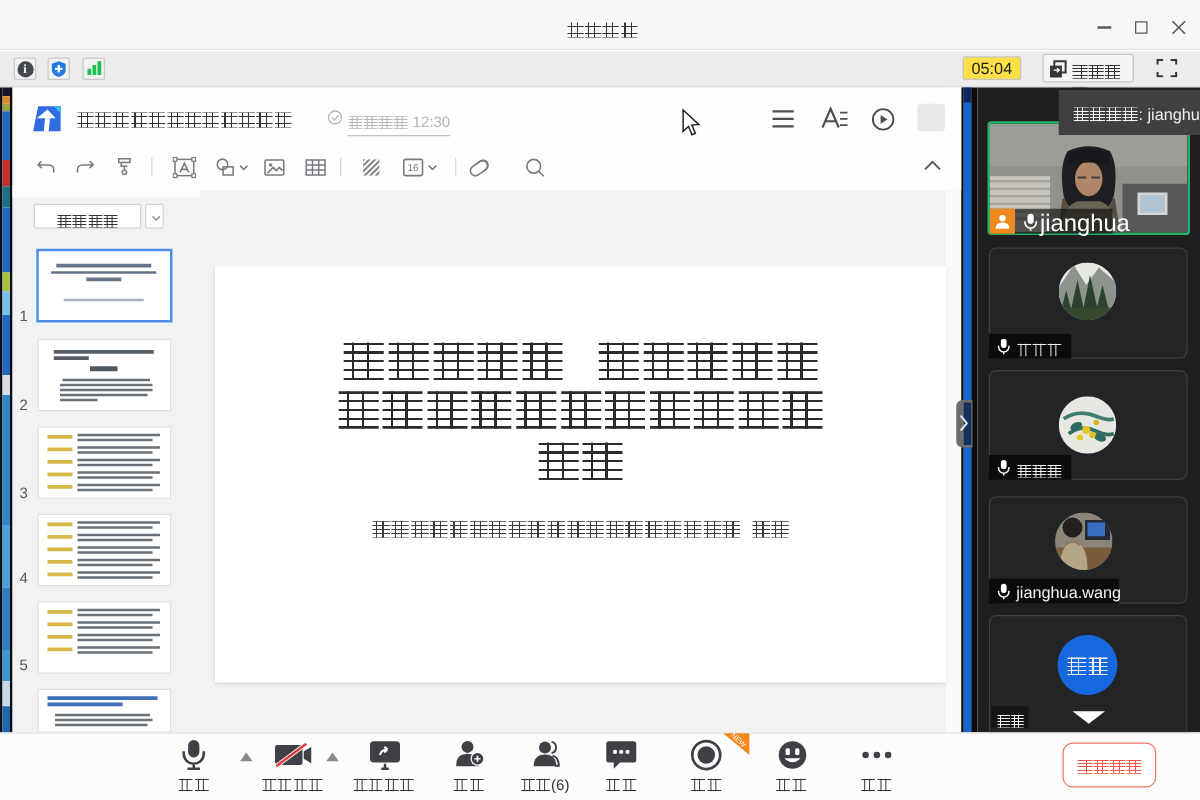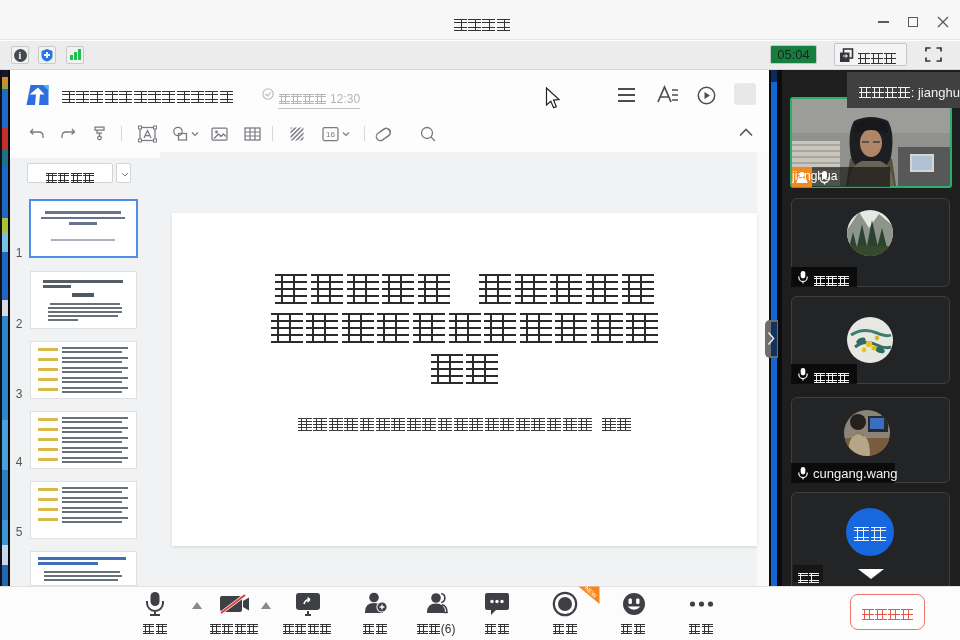--- a/index.html
+++ b/index.html
@@ -40,21 +40,21 @@
     <svg class="abs" style="left:1px;top:1px" width="14" height="14" viewBox="0 0 14 14">
           <path d="M7,1 L12.5,3 V8 C12.5,11 10,12.7 7,13.5 C4,12.7 1.5,11 1.5,8 V3 Z" fill="#2478e4"></path>
           <path d="M7,4 V10 M4,7 H10" stroke="#fff" stroke-width="1.8"></path>
         </svg>
   </div>
   <div class="abs" style="left:66px;top:5px;width:18px;height:18px;border:1px solid #c9c9c9;border-radius:2px;background:#f2f2f2">
     <div class="abs" style="left:2.5px;bottom:3px;width:3px;height:5px;background:#1dbf4e"></div>
     <div class="abs" style="left:6.5px;bottom:3px;width:3px;height:8px;background:#1dbf4e"></div>
     <div class="abs" style="left:10.5px;bottom:3px;width:3px;height:11px;background:#1dbf4e"></div>
   </div>
-  <div class="abs" style="left:770px;top:4px;width:47px;height:19px;border:1px solid #c5c5c5;border-radius:2px;background:#15803d;color:#1e1e1e;font-size:13px;text-align:center;line-height:18px">05:04</div>
+  <div class="abs" style="left:770px;top:4px;width:47px;height:19px;border:1px solid #c5c5c5;border-radius:2px;background:#fde047;color:#1e1e1e;font-size:13px;text-align:center;line-height:18px">05:04</div>
   <div class="abs" style="left:834px;top:2px;width:73px;height:23px;border:1px solid #c5c5c5;border-radius:2px;background:#f4f4f4">
     <svg class="abs" style="left:4px;top:4px" width="15" height="15" viewBox="0 0 15 15">
           <rect x="4.5" y="1" width="9" height="9" fill="none" stroke="#33363b" stroke-width="1.6"></rect>
           <rect x="1" y="4.5" width="9.5" height="9.5" fill="#33363b"></rect>
           <path d="M4,8 h4 M6.5,6.5 L8.5,8 L6.5,9.8" stroke="#fff" stroke-width="1" fill="none"></path>
         </svg>
     <div class="abs" style="left:22px;top:5px"><i class="g s13"></i><i class="g s13"></i><i class="g s13"></i><i class="g s13"></i></div>
   </div>
   <svg class="abs" style="left:925px;top:6px" width="17" height="15" viewBox="0 0 17 15">
         <path d="M1,4.5 V1 H5.5 M11.5,1 H16 V4.5 M16,10.5 V14 H11.5 M5.5,14 H1 V10.5" fill="none" stroke="#33363b" stroke-width="1.7"></path>
@@ -209,21 +209,21 @@
 <div class="abs" style="left:792px;top:167px;width:20px;height:20px;background:#f08a1e">
  <svg style="position:absolute;left:3px;top:3px" width="14" height="14" viewBox="0 0 14 14">
           <circle cx="7" cy="4.5" r="2.6" fill="#fff"></circle>
           <path d="M1.5,13 Q1.5,8 7,8 Q12.5,8 12.5,13 Z" fill="#fff"></path>
         </svg>
 </div>
 <svg class="abs" style="left:818px;top:170px" width="13" height="15" viewBox="0 0 13 15">
         <rect x="4" y="1" width="5" height="8" rx="2.5" fill="#fff"></rect>
         <path d="M2,7 V8 a4.5,4.5 0 0 0 9,0 V7 M6.5,12.5 V14.5" stroke="#fff" stroke-width="1.3" fill="none"></path>
       </svg>
-<div class="abs" style="left:792px;top:169px;color:#fff;font-size:12px">jianghua</div>
+<div class="abs" style="left:832px;top:169px;color:#fff;font-size:19px">jianghua</div>
 
 <div class="abs" style="left:847px;top:72px;width:113px;height:36px;background:#404040;overflow:hidden">
  <div class="abs" style="left:11px;top:11px;white-space:nowrap"><i class="g s13 cw"></i><i class="g s13 cw"></i><i class="g s13 cw"></i><i class="g s13 cw"></i><span style="color:#f2f2f2;font-size:13px;vertical-align:middle">: jianghua</span></div>
 </div>
 
 <div class="abs" style="left:791px;top:198px;width:159px;height:89px;background:#232426;border:1px solid #3d3e40;border-radius:6px"></div>
 <svg class="abs" style="left:847px;top:210px" width="46" height="46" viewBox="0 0 46 46">
         <defs>
           <clipPath id="c2">
             <circle cx="23" cy="23" r="23"></circle>
@@ -284,21 +284,21 @@
 <circle cx="14" cy="12" r="8" fill="#23201d"></circle>
 <path d="M4,46 Q4,24 15,24 Q26,24 26,46 Z" fill="#b5a687"></path>
 <path d="M8,26 Q14,20 20,26" stroke="#8a7d62" stroke-width="2" fill="none"></path>
 </g>
       </svg>
 <div class="abs" style="left:791px;top:463px;width:104px;height:20px;background:rgba(5,5,5,0.8)">
  <svg style="position:absolute;left:6px;top:3px" width="12" height="14" viewBox="0 0 13 15">
           <rect x="4" y="1" width="5" height="8" rx="2.5" fill="#fff"></rect>
           <path d="M2,7 V8 a4.5,4.5 0 0 0 9,0 V7 M6.5,12.5 V14.5" stroke="#fff" stroke-width="1.3" fill="none"></path>
         </svg>
- <div class="abs" style="left:22px;top:3px;color:#f2f2f2;font-size:13px">cungang.wang</div>
+ <div class="abs" style="left:22px;top:3px;color:#f2f2f2;font-size:13px">jianghua.wang</div>
 </div>
 <div class="abs" style="left:791px;top:492px;width:159px;height:94px;background:#232426;border:1px solid #3d3e40;border-radius:6px 6px 0 0;border-bottom:none"></div>
 <div class="abs" style="left:846px;top:508px;width:48px;height:48px;border-radius:50%;background:#1768df;text-align:center;padding-top:16px"><i class="g s16 cw"></i><i class="g s16 cw"></i></div>
 <div class="abs" style="left:793px;top:565px;width:30px;height:17px;background:rgba(20,20,20,0.85);padding:3px 0 0 4px"><i class="g s11 cw"></i><i class="g s11 cw"></i></div>
 <div class="abs" style="left:858px;top:569px;width:0;height:0;border-left:13px solid transparent;border-right:13px solid transparent;border-top:10px solid #fff"></div>
 
 
 <div class="abs" style="left:0;top:586px;width:960px;height:54px;background:#fcfcfd;border-top:1px solid #e2e2e4"></div>
 <svg class="abs" style="left:144px;top:591px" width="22" height="25" viewBox="0 0 22 25">
         <rect x="6.5" y="1" width="9" height="14" rx="4.5" fill="#3e4045"></rect>

